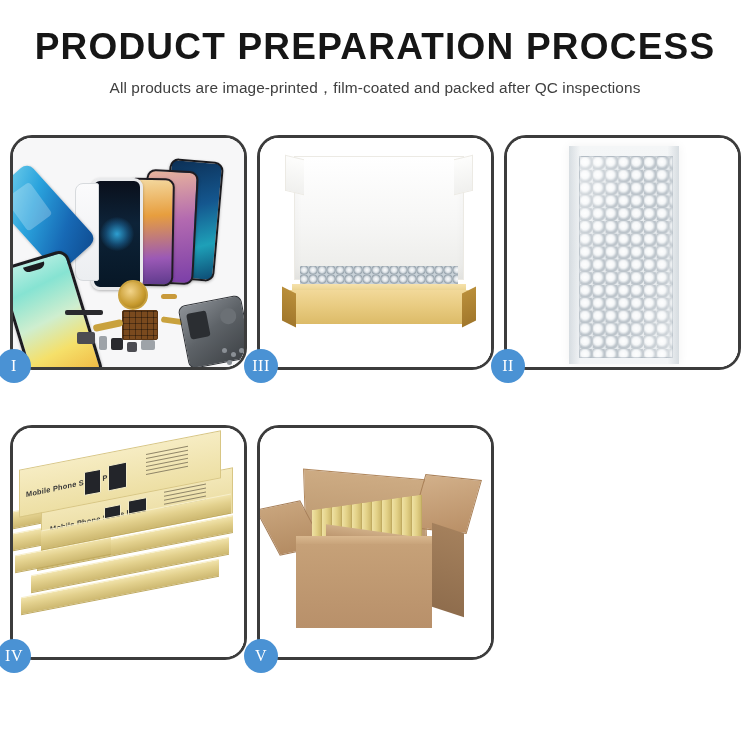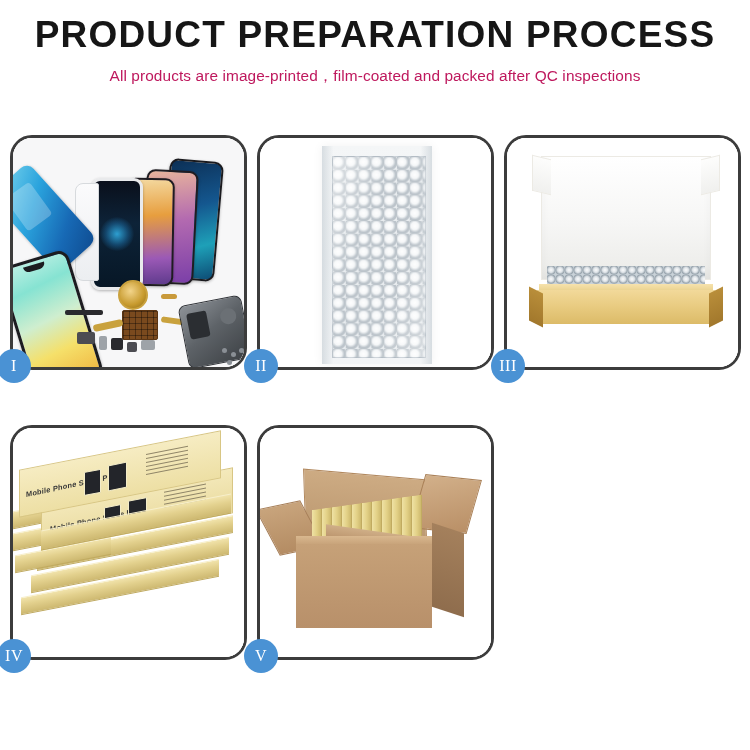--- a/index.html
+++ b/index.html
@@ -10,38 +10,38 @@
   body {
     width: 750px;
     height: 750px;
     font-family: "Liberation Sans", sans-serif;
     overflow: hidden;
     position: relative;
   }
 
   
   .header {
-    padding-top: 16px;
+    padding-top: 28px;
     text-align: center;
   }
   .title {
     font-family: "Liberation Sans", sans-serif;
     font-size: 37px;
     font-weight: 700;
     letter-spacing: 1.2px;
     color: #161616;
     line-height: 1.05;
     margin: 0;
     white-space: nowrap;
   }
   .subtitle {
     font-family: "Liberation Sans", sans-serif;
     font-size: 15.4px;
     font-weight: 400;
-    color: #be185d;
+    color: #404040;
     margin: 11px 0 0 0;
     letter-spacing: 0.1px;
     white-space: nowrap;
   }
 
   
   .grid {
     position: absolute;
     left: 10px;
     top: 135px;
@@ -379,41 +379,41 @@
           </div>
         </div>
       </div>
     </div>
     <div class="badge">I</div>
 
   </div>
 
   <div class="panel">
     <div class="panel-inner">
+      <div class="scene-mailer">
+        <div class="mailer-lid"></div>
+        <div class="mailer-fill"></div>
+        <div class="mailer-rim"></div>
+        <div class="mailer-front"></div>
+      </div>
+    </div>
+    <div class="badge">III</div>
+
+  </div>
+
+  <div class="panel">
+    <div class="panel-inner">
       <div class="scene-bubble">
         <div class="wrap-sheet"></div>
         <div class="bubbles"></div>
         <div class="wrap-edge-l"></div>
         <div class="wrap-edge-r"></div>
       </div>
     </div>
     <div class="badge">II</div>
-
-  </div>
-
-  <div class="panel">
-    <div class="panel-inner">
-      <div class="scene-mailer">
-        <div class="mailer-lid"></div>
-        <div class="mailer-fill"></div>
-        <div class="mailer-rim"></div>
-        <div class="mailer-front"></div>
-      </div>
-    </div>
-    <div class="badge">III</div>
 
   </div>
 
   <div class="panel">
     <div class="panel-inner">
       <div class="scene-stack">
 
         <div class="layer" style="left:8px; top:150px; width:198px; height:16px; transform:skewY(-11deg);"></div>
         <div class="layer" style="left:18px; top:128px; width:198px; height:16px; transform:skewY(-11deg);"></div>
         <div class="layer" style="left:24px; top:106px; width:196px; height:16px; transform:skewY(-11deg);"></div>

